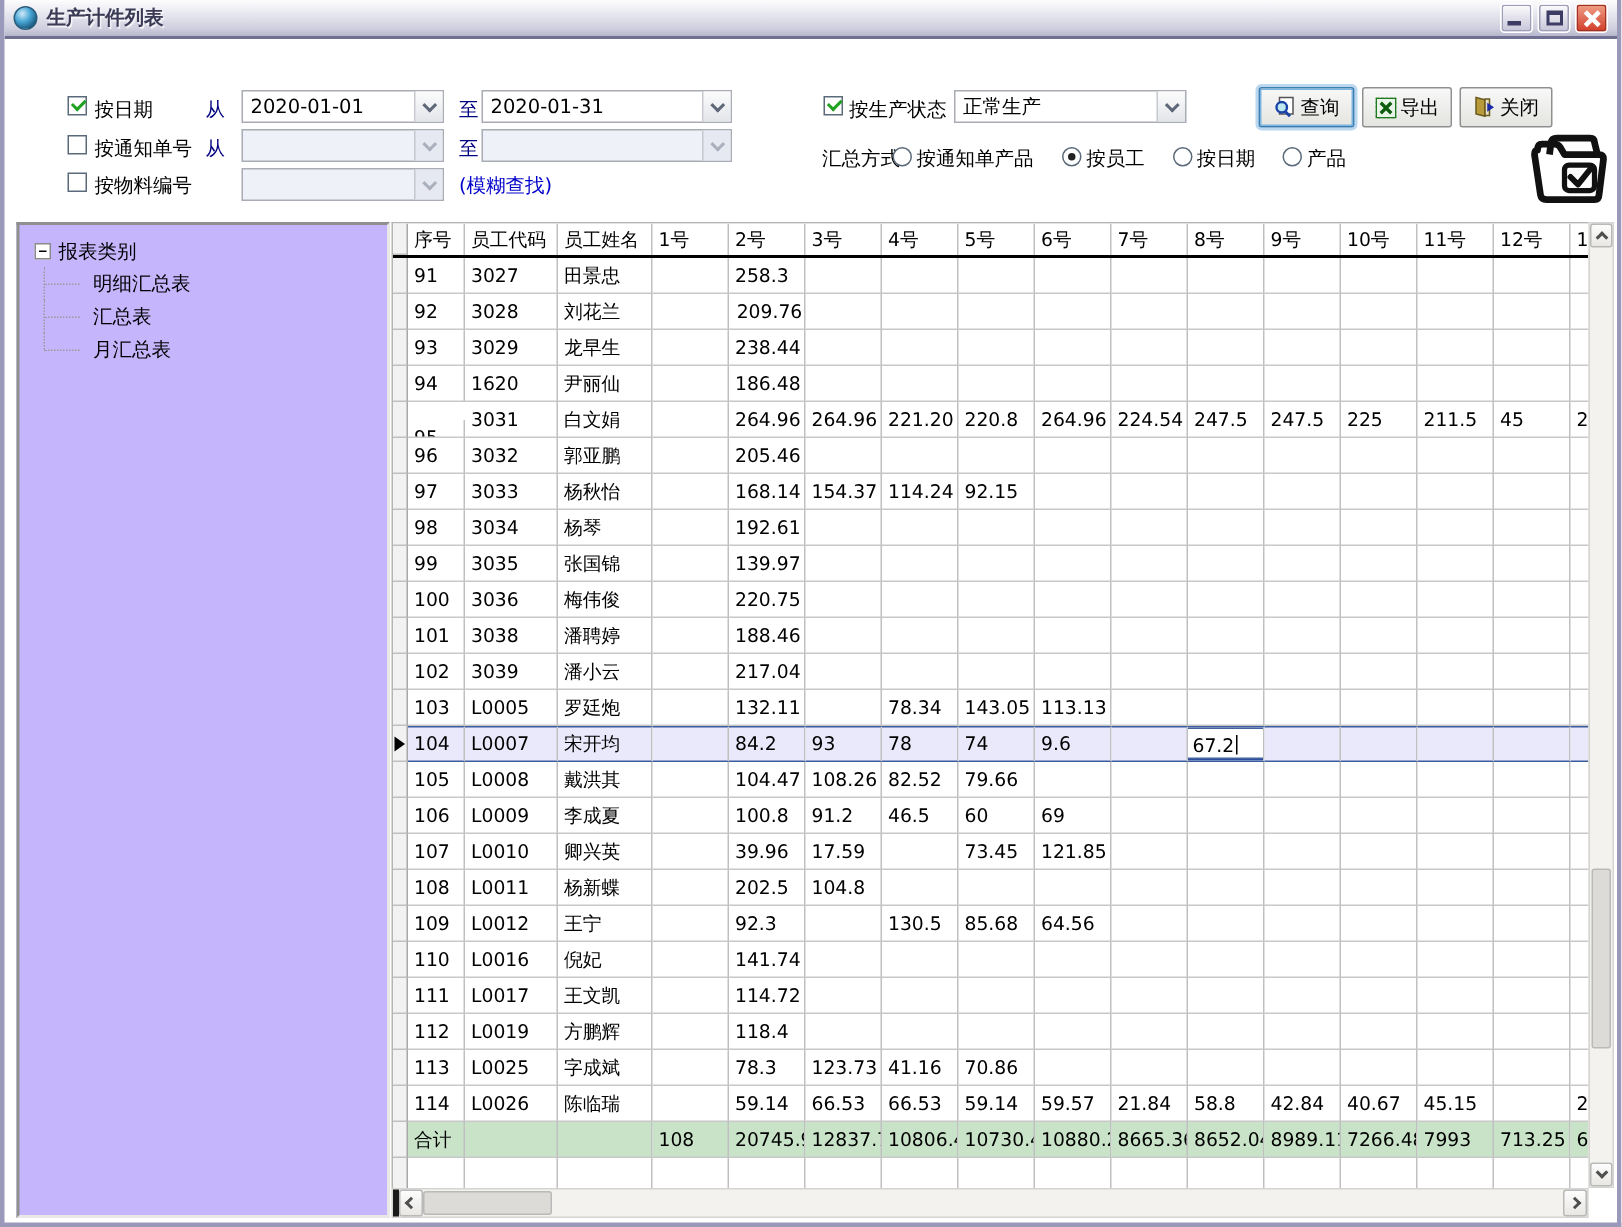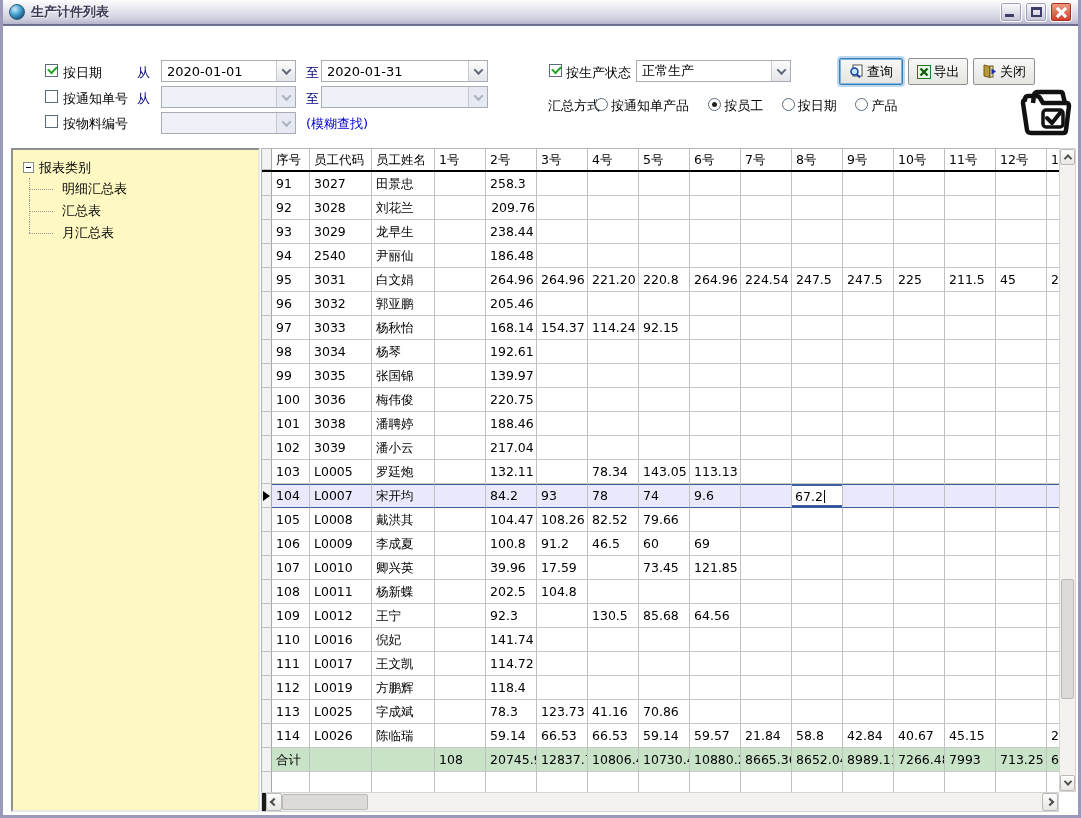--- a/index.html
+++ b/index.html
@@ -49,21 +49,21 @@
   .radio { position:absolute; width:13px; height:13px; border-radius:50%; background:#fff; border:1px solid #5a6a7a; }
   .radio.on::after { content:""; position:absolute; left:3px; top:3px; width:5px; height:5px; border-radius:50%; background:#222; }
   .tbtn { position:absolute; height:27px; background:linear-gradient(#f8f8f8,#e4e4e0);
     border:1px solid #8e8f8f; border-radius:2px; display:flex; align-items:center; justify-content:center;
     gap:3px; font-size:13px; cursor:pointer; padding:0 6px; }
   .tbtn.focused { border:1px solid #3c7fb1; box-shadow:0 0 0 1px #7db4e0 inset, 0 0 0 2px #bcd8f0; }
   .tbtn svg { flex:none; }
   
   #tree {
     position:absolute; left:8px; top:148px; width:249px; height:664px;
-    background:#fef9c3; border:2px solid; border-color:#8f8f8f #e8e8e8 #e8e8e8 #8f8f8f;
+    background:#c4b5fd; border:2px solid; border-color:#8f8f8f #e8e8e8 #e8e8e8 #8f8f8f;
     font-size:13px; overflow:hidden; padding-top:7px;
   }
   .tree-root { display:flex; align-items:center; height:21px; padding-left:10px; }
   .exp-box { width:11px; height:11px; border:1px solid #8a8a8a; background:#fff; position:relative; margin-right:5px; flex:none; }
   .exp-box::after { content:""; position:absolute; left:2px; top:4px; width:5px; height:1px; background:#000; }
   .tree-item { display:flex; align-items:center; height:22px; padding-left:46px; position:relative; }
   .tree-item::before { content:""; position:absolute; left:16px; top:0; bottom:0; border-left:1px dotted #9a9a9a; }
   .tree-item::after { content:""; position:absolute; left:16px; top:11px; width:24px; border-top:1px dotted #9a9a9a; }
   .tree-item:last-child::before { bottom:11px; }
   .tree-item .t-label { padding:1px 3px; white-space:nowrap; }
@@ -305,39 +305,39 @@
             <span class="g-cell" style="width: 51px;"></span>
             <span class="g-cell" style="width: 51px;"></span>
             <span class="g-cell" style="width: 51px;"></span>
             <span class="g-cell" style="width: 51px;"></span>
             <span class="g-cell" style="width: 51px;"></span>
             <span class="g-cell" style="width: 13px;"></span>
           </div>
           <div class="g-row">
             <span class="g-ind"></span>
             <span class="g-cell" style="width: 38px;">94</span>
-            <span class="g-cell" style="width: 62px;">2540</span>
+            <span class="g-cell" style="width: 62px;">1620</span>
             <span class="g-cell" style="width: 63px;">尹丽仙</span>
             <span class="g-cell" style="width: 51px;"></span>
             <span class="g-cell" style="width: 51px;">186.48</span>
             <span class="g-cell" style="width: 51px;"></span>
             <span class="g-cell" style="width: 51px;"></span>
             <span class="g-cell" style="width: 51px;"></span>
             <span class="g-cell" style="width: 51px;"></span>
             <span class="g-cell" style="width: 51px;"></span>
             <span class="g-cell" style="width: 51px;"></span>
             <span class="g-cell" style="width: 51px;"></span>
             <span class="g-cell" style="width: 51px;"></span>
             <span class="g-cell" style="width: 51px;"></span>
             <span class="g-cell" style="width: 51px;"></span>
             <span class="g-cell" style="width: 13px;"></span>
           </div>
           <div class="g-row">
             <span class="g-ind"></span>
-            <span class="g-cell" style="width: 38px;">95</span>
+            <span class="g-cell" style="width: 38px; margin-top: 12px;">95</span>
             <span class="g-cell" style="width: 62px;">3031</span>
             <span class="g-cell" style="width: 63px;">白文娟</span>
             <span class="g-cell" style="width: 51px;"></span>
             <span class="g-cell" style="width: 51px;">264.96</span>
             <span class="g-cell" style="width: 51px;">264.96</span>
             <span class="g-cell" style="width: 51px;">221.20</span>
             <span class="g-cell" style="width: 51px;">220.8</span>
             <span class="g-cell" style="width: 51px;">264.96</span>
             <span class="g-cell" style="width: 51px;">224.54</span>
             <span class="g-cell" style="width: 51px;">247.5</span>

